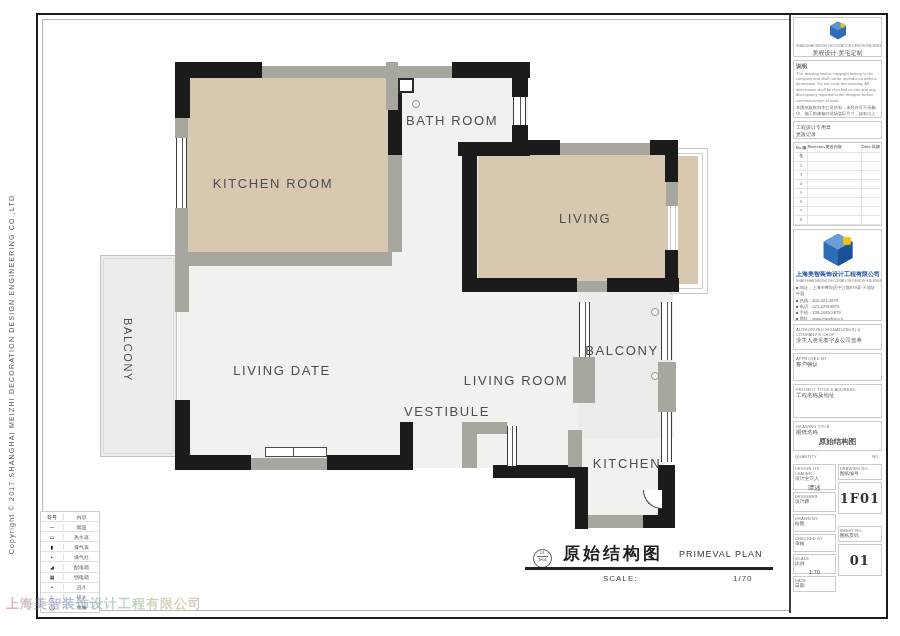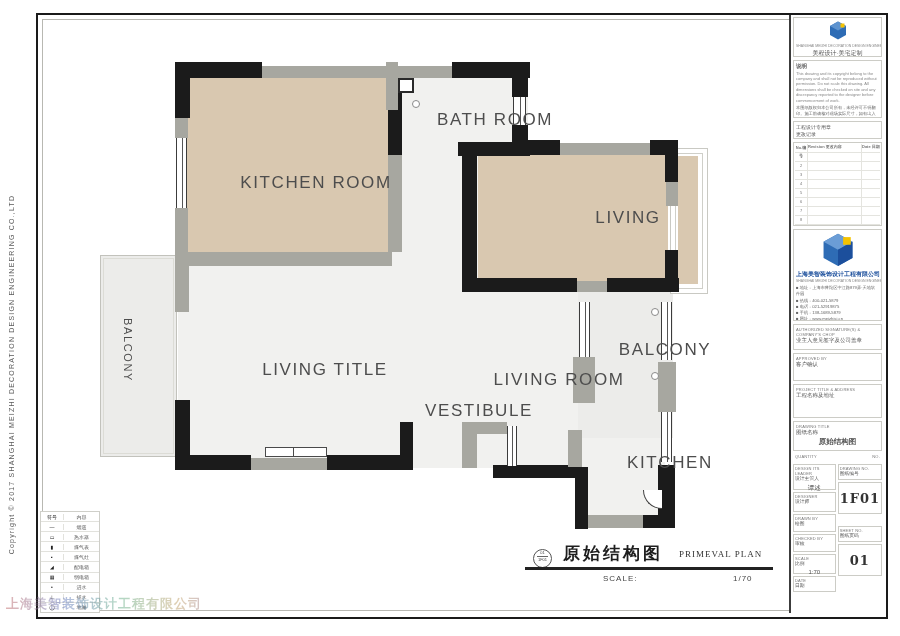--- a/index.html
+++ b/index.html
@@ -12,21 +12,21 @@
   
   #plan{left:95px;top:40px;width:670px;height:500px;}
   .wb{position:absolute;background:#1b1b1b;}
   .wg{position:absolute;background:#a7a7a0;}
   .fill{position:absolute;}
   .beige{background:#d9c8b0;}
   .light{background:#f1f1ef;}
   .light2{background:#ececea;}
   .winv{position:absolute;background:#fff;border-left:1px solid #3c3c3c;border-right:1px solid #3c3c3c;box-sizing:border-box;}
   .winv::after{content:'';position:absolute;left:50%;top:0;bottom:0;width:1px;background:#555;}
-  .room-label{position:absolute;font-size:17px;letter-spacing:1.6px;color:#4d4d4d;white-space:nowrap;transform:translate(-50%,-50%);margin-left:43px;}
+  .room-label{position:absolute;font-size:13px;letter-spacing:1.6px;color:#4d4d4d;white-space:nowrap;transform:translate(-50%,-50%);}
   .vlabel{position:absolute;writing-mode:vertical-rl;font-size:11px;letter-spacing:1.6px;color:#4d4d4d;transform:translate(-50%,-50%);}
   .balc{position:absolute;border:1px solid #c2c2bc;background:#ececea;}
   .balc::after{content:'';position:absolute;left:2px;top:2px;right:2px;bottom:2px;border:1px solid #dcdcd6;}
   .bay-o{position:absolute;border:1px solid #c9c9c3;background:#fff;}
   .bay-m{position:absolute;border:1px solid #cfcfc9;background:#fff;}
   .shaft{position:absolute;background:#fff;border:2px solid #2a2a2a;box-sizing:border-box;}
   .slide{position:absolute;background:#fff;border:1px solid #4a4a4a;box-sizing:border-box;}
   .slide::after{content:'';position:absolute;left:45%;top:0;bottom:0;width:1px;background:#4a4a4a;}
   .dotc{position:absolute;border:1px solid #8a8a8a;border-radius:50%;background:#fff;}
   .arc{position:absolute;border-left:1px solid #3c3c3c;border-bottom:1px solid #3c3c3c;border-radius:0 0 0 100%;background:#fff;}
@@ -35,21 +35,21 @@
   .lg-row{flex:1;display:flex;align-items:center;border-bottom:1px solid #e2e2dd;}
   .lg-row:last-child{border-bottom:none;}
   .lg-sym{width:22px;text-align:center;border-right:1px solid #e2e2dd;font-size:5px;color:#222;}
   .lg-lab{flex:1;text-align:center;}
   
   #titlebar{left:525px;top:542px;width:248px;height:48px;}
   .tb-circle{position:absolute;left:8px;top:7px;width:17px;height:17px;border:1px solid #555;border-radius:50%;
              font-size:4px;color:#444;text-align:center;line-height:1.5;}
   .tb-circle .sep{display:block;width:11px;height:1px;background:#666;margin:0 auto;}
   .tb-cn{position:absolute;left:38px;top:0;font-size:17px;font-weight:bold;letter-spacing:3px;color:#1e1e1e;}
-  .tb-en{position:absolute;left:154px;top:7px;font-size:9px;letter-spacing:1px;color:#333;font-family:Liberation Serif, serif;}
+  .tb-en{position:absolute;left:154px;top:7px;font-size:9px;letter-spacing:1px;color:#333;font-family:Liberation Sans, sans-serif;}
   .tb-line{position:absolute;left:0;top:25px;width:248px;height:3px;background:#222;}
   .tb-scale-l{position:absolute;left:78px;top:32px;font-size:8px;letter-spacing:1px;color:#444;}
   .tb-scale-v{position:absolute;left:208px;top:32px;font-size:8px;letter-spacing:1px;color:#444;}
   
   #copyv{left:-221px;top:368px;width:470px;height:13px;transform:rotate(-90deg);font-size:7px;
          letter-spacing:1.2px;color:#5a5a5a;text-align:center;white-space:nowrap;}
   
   #wmark{left:6px;top:595px;width:230px;font-size:13px;font-weight:bold;letter-spacing:1px;z-index:9;
          background:linear-gradient(90deg,#c06a6a,#6a7ec0,#6ab08a,#c0a06a,#8a6ac0);
          -webkit-background-clip:text;background-clip:text;color:transparent;opacity:.5;filter:blur(.4px);white-space:nowrap;}
@@ -148,23 +148,23 @@
   <div class="slide" style="left:170px;top:407px;width:62px;height:10px;"></div>
   <div class="arc" style="left:548px;top:450px;width:18px;height:18px;"></div>
   <div class="dotc" style="left:317px;top:60px;width:6px;height:6px;"></div>
   <div class="dotc" style="left:556px;top:268px;width:6px;height:6px;"></div>
   <div class="dotc" style="left:556px;top:332px;width:6px;height:6px;"></div>
 
   <div class="room-label" style="left:178px;top:143px;">KITCHEN ROOM</div>
   <div class="room-label" style="left:357px;top:80px;">BATH ROOM</div>
   <div class="room-label" style="left:490px;top:178px;">LIVING</div>
   <div class="vlabel" style="left:33px;top:310px;">BALCONY</div>
-  <div class="room-label" style="left:187px;top:330px;">LIVING TITLE</div>
+  <div class="room-label" style="left:187px;top:330px;">LIVING DATE</div>
   <div class="room-label" style="left:421px;top:340px;">LIVING ROOM</div>
-  <div class="room-label" style="left:341px;top:371px;">VESTIBULE</div>
+  <div class="room-label" style="left:352px;top:371px;">VESTIBULE</div>
   <div class="room-label" style="left:527px;top:310px;">BALCONY</div>
   <div class="room-label" style="left:532px;top:423px;">KITCHEN</div>
 </div>
 
 <div class="abs" id="legend">
   <div class="lg-row">
     <div class="lg-sym">符号</div>
     <div class="lg-lab">内容</div>
   </div>
   <div class="lg-row">

